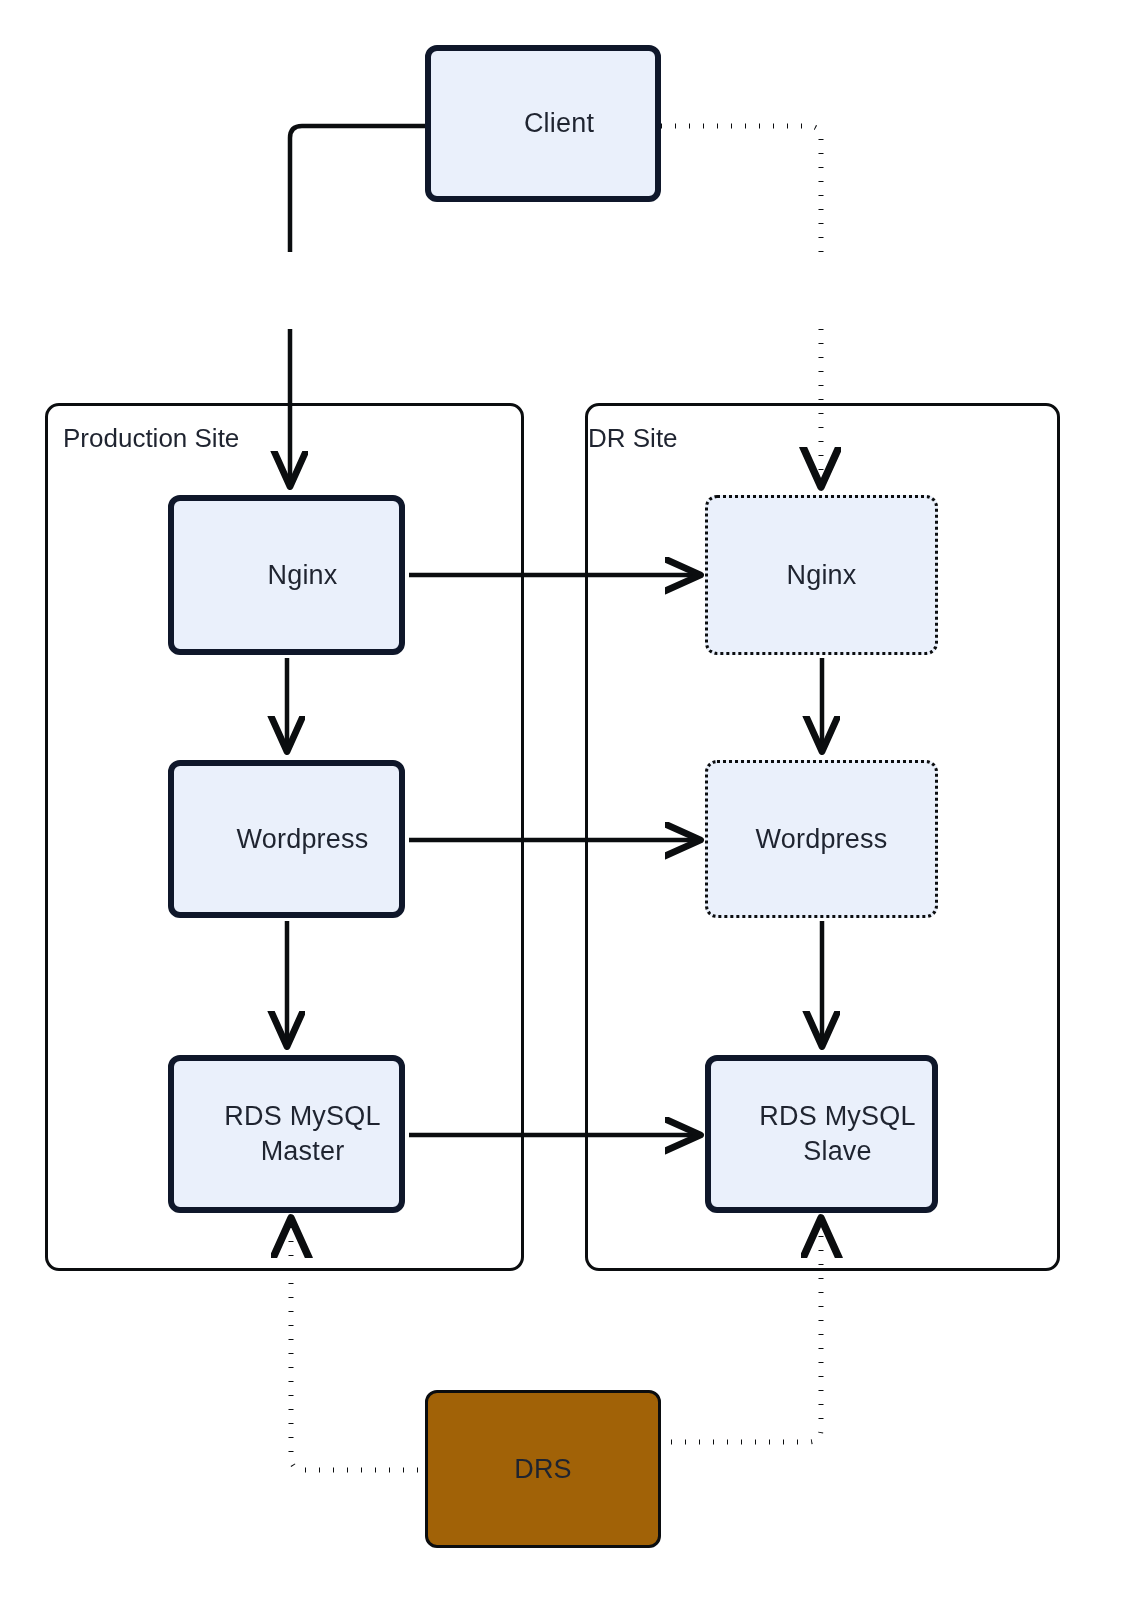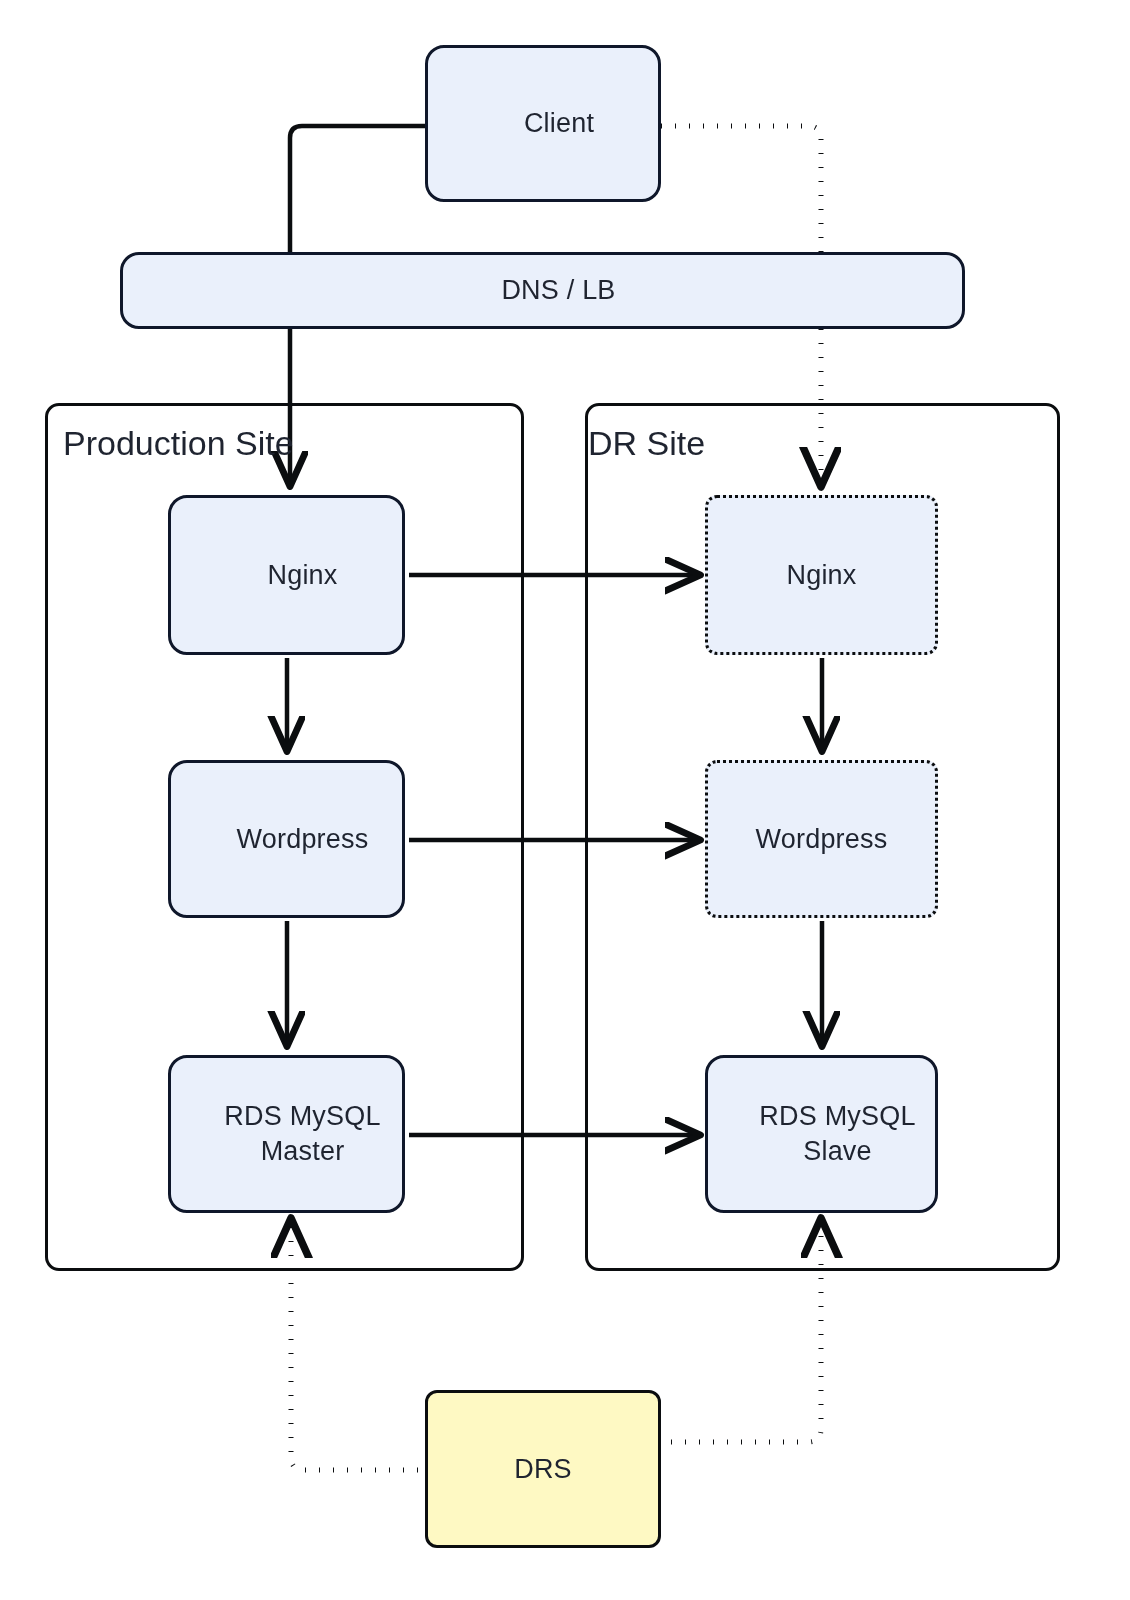--- a/index.html
+++ b/index.html
@@ -34,45 +34,45 @@
     justify-content: center;
     text-align: center;
     color: #1f2430;
     font-size: 27px;
     line-height: 1.28;
     letter-spacing: 0.2px;
     white-space: pre-line;
   }
   .node.filled {
     background: #eaf0fb;
-    border: 3px solid #0f172a;
-    border-radius: 19px;
+    border: 6px solid #0f172a;
+    border-radius: 12px;
     padding-left: 32px;
   }
   .node.dotted {
     background: #eaf0fb;
     border: 3px dotted #0b0d0f;
     border-radius: 12px;
   }
   .node.plain {
-    background: #fef9c3;
+    background: #a16207;
     border: 3px solid #0b0d0f;
     border-radius: 12px;
   }
   .group {
     position: absolute;
     box-sizing: border-box;
     background: transparent;
     border: 3px solid #0b0d0f;
     border-radius: 14px;
   }
   .group-label {
     position: absolute;
     color: #1f2430;
-    font-size: 34px;
+    font-size: 26px;
     line-height: 1.2;
     white-space: nowrap;
   }
 </style>
 </head>
 <body>
 
 <div id="canvas">
 
   <svg class="edges" viewBox="0 0 1130 1600">
@@ -109,21 +109,20 @@
   </svg>
 
   <div class="group" style="left:45px; top:403px; width:479px; height:868px;"></div>
   <div class="group-label" style="left:63px; top:423px;">Production Site</div>
 
   <div class="group" style="left:585px; top:403px; width:475px; height:868px;"></div>
   <div class="group-label" style="left:588px; top:423px;">DR Site</div>
 
   <div class="node filled" style="left:425px; top:45px; width:236px; height:157px;">Client</div>
 
-  <div class="node filled" style="left:120px; top:252px; width:845px; height:77px;">DNS / LB</div>
 
   <div class="node filled" style="left:168px; top:495px; width:237px; height:160px;">Nginx</div>
 
   <div class="node filled" style="left:168px; top:760px; width:237px; height:158px;">Wordpress</div>
 
   <div class="node filled" style="left:168px; top:1055px; width:237px; height:158px;">RDS MySQL
 Master</div>
 
   <div class="node dotted" style="left:705px; top:495px; width:233px; height:160px;">Nginx</div>
 

